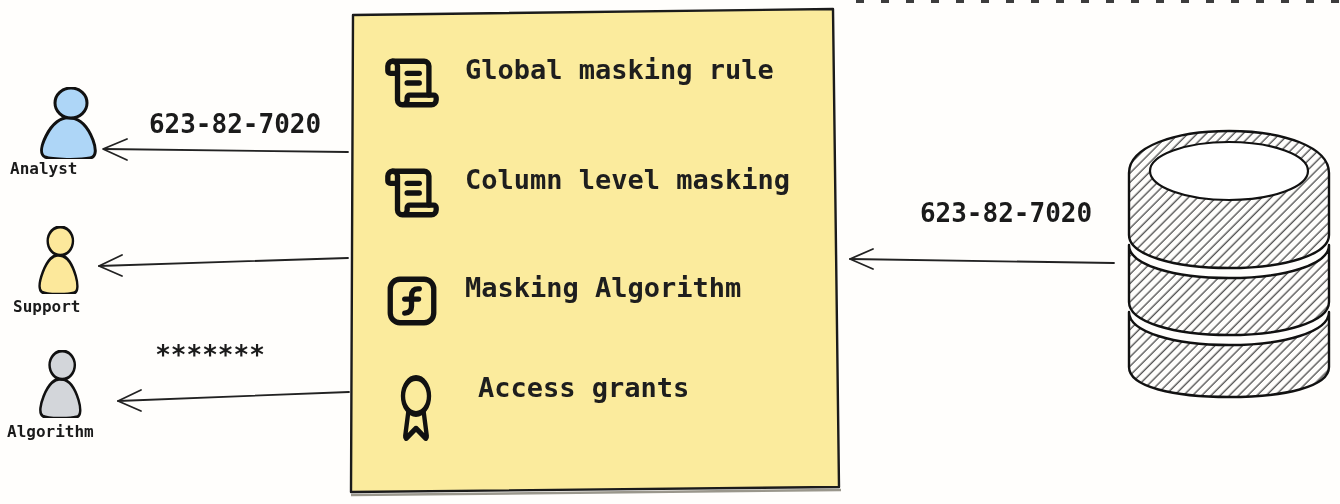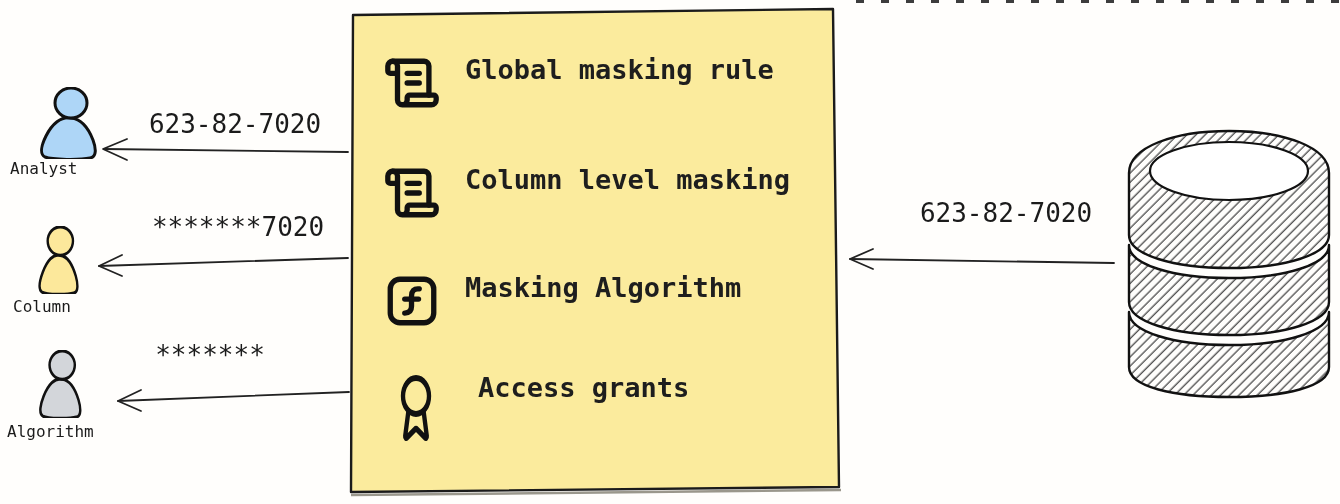--- a/index.html
+++ b/index.html
@@ -8,21 +8,21 @@
     width: 1340px;
     height: 504px;
     background: #fffefc;
     font-family: "DejaVu Sans Mono", "Liberation Mono", monospace;
     overflow: hidden;
   }
   .layer { position: absolute; left: 0; top: 0; }
   .lbl {
     position: absolute;
     color: #1b1b1b;
-    font-weight: 400;
+    font-weight: 700;
     white-space: nowrap;
     line-height: 1.1;
   }
   .arrow-label { font-size: 26px; transform: translateX(-50%); }
   .persona-label { font-size: 16px; }
   .persona-icon { position: absolute; }
   .box-item {
     position: absolute;
     left: 383px;
     display: flex;
@@ -87,22 +87,21 @@
   </svg>
   <div class="lbl persona-label" style="left:10px; top:160px;">Analyst</div>
   <div class="lbl arrow-label" style="left:235px; top:110px;">623-82-7020</div>
 
   <svg class="persona-icon" style="left:28px; top:226px;" width="52" height="68" viewBox="0 0 74 72" preserveAspectRatio="none">
     <g stroke="#111111" stroke-width="3.4" stroke-linejoin="round" fill="#fce89b">
       <path d="M46,31 C36,29 27,37 21,49 C17,57 14,67 20,70 C27,73 56,73 65,71 C72,70 71,61 68,53 C63,40 56,32 46,31 Z"></path>
       <ellipse cx="46" cy="16" rx="18" ry="15"></ellipse>
     </g>
   </svg>
-  <div class="lbl persona-label" style="left:13px; top:298px;">Column</div>
-  <div class="lbl arrow-label" style="left:238px; top:213px;">*******7020</div>
+  <div class="lbl persona-label" style="left:13px; top:298px;">Support</div>
 
   <svg class="persona-icon" style="left:28px; top:350px;" width="55" height="68" viewBox="0 0 74 72" preserveAspectRatio="none">
     <g stroke="#111111" stroke-width="3.3" stroke-linejoin="round" fill="#d3d6da">
       <path d="M46,31 C36,29 27,37 21,49 C17,57 14,67 20,70 C27,73 56,73 65,71 C72,70 71,61 68,53 C63,40 56,32 46,31 Z"></path>
       <ellipse cx="46" cy="16" rx="17" ry="15"></ellipse>
     </g>
   </svg>
   <div class="lbl persona-label" style="left:7px; top:423px;">Algorithm</div>
   <div class="lbl arrow-label" style="left:210px; top:341px;">*******</div>
 

